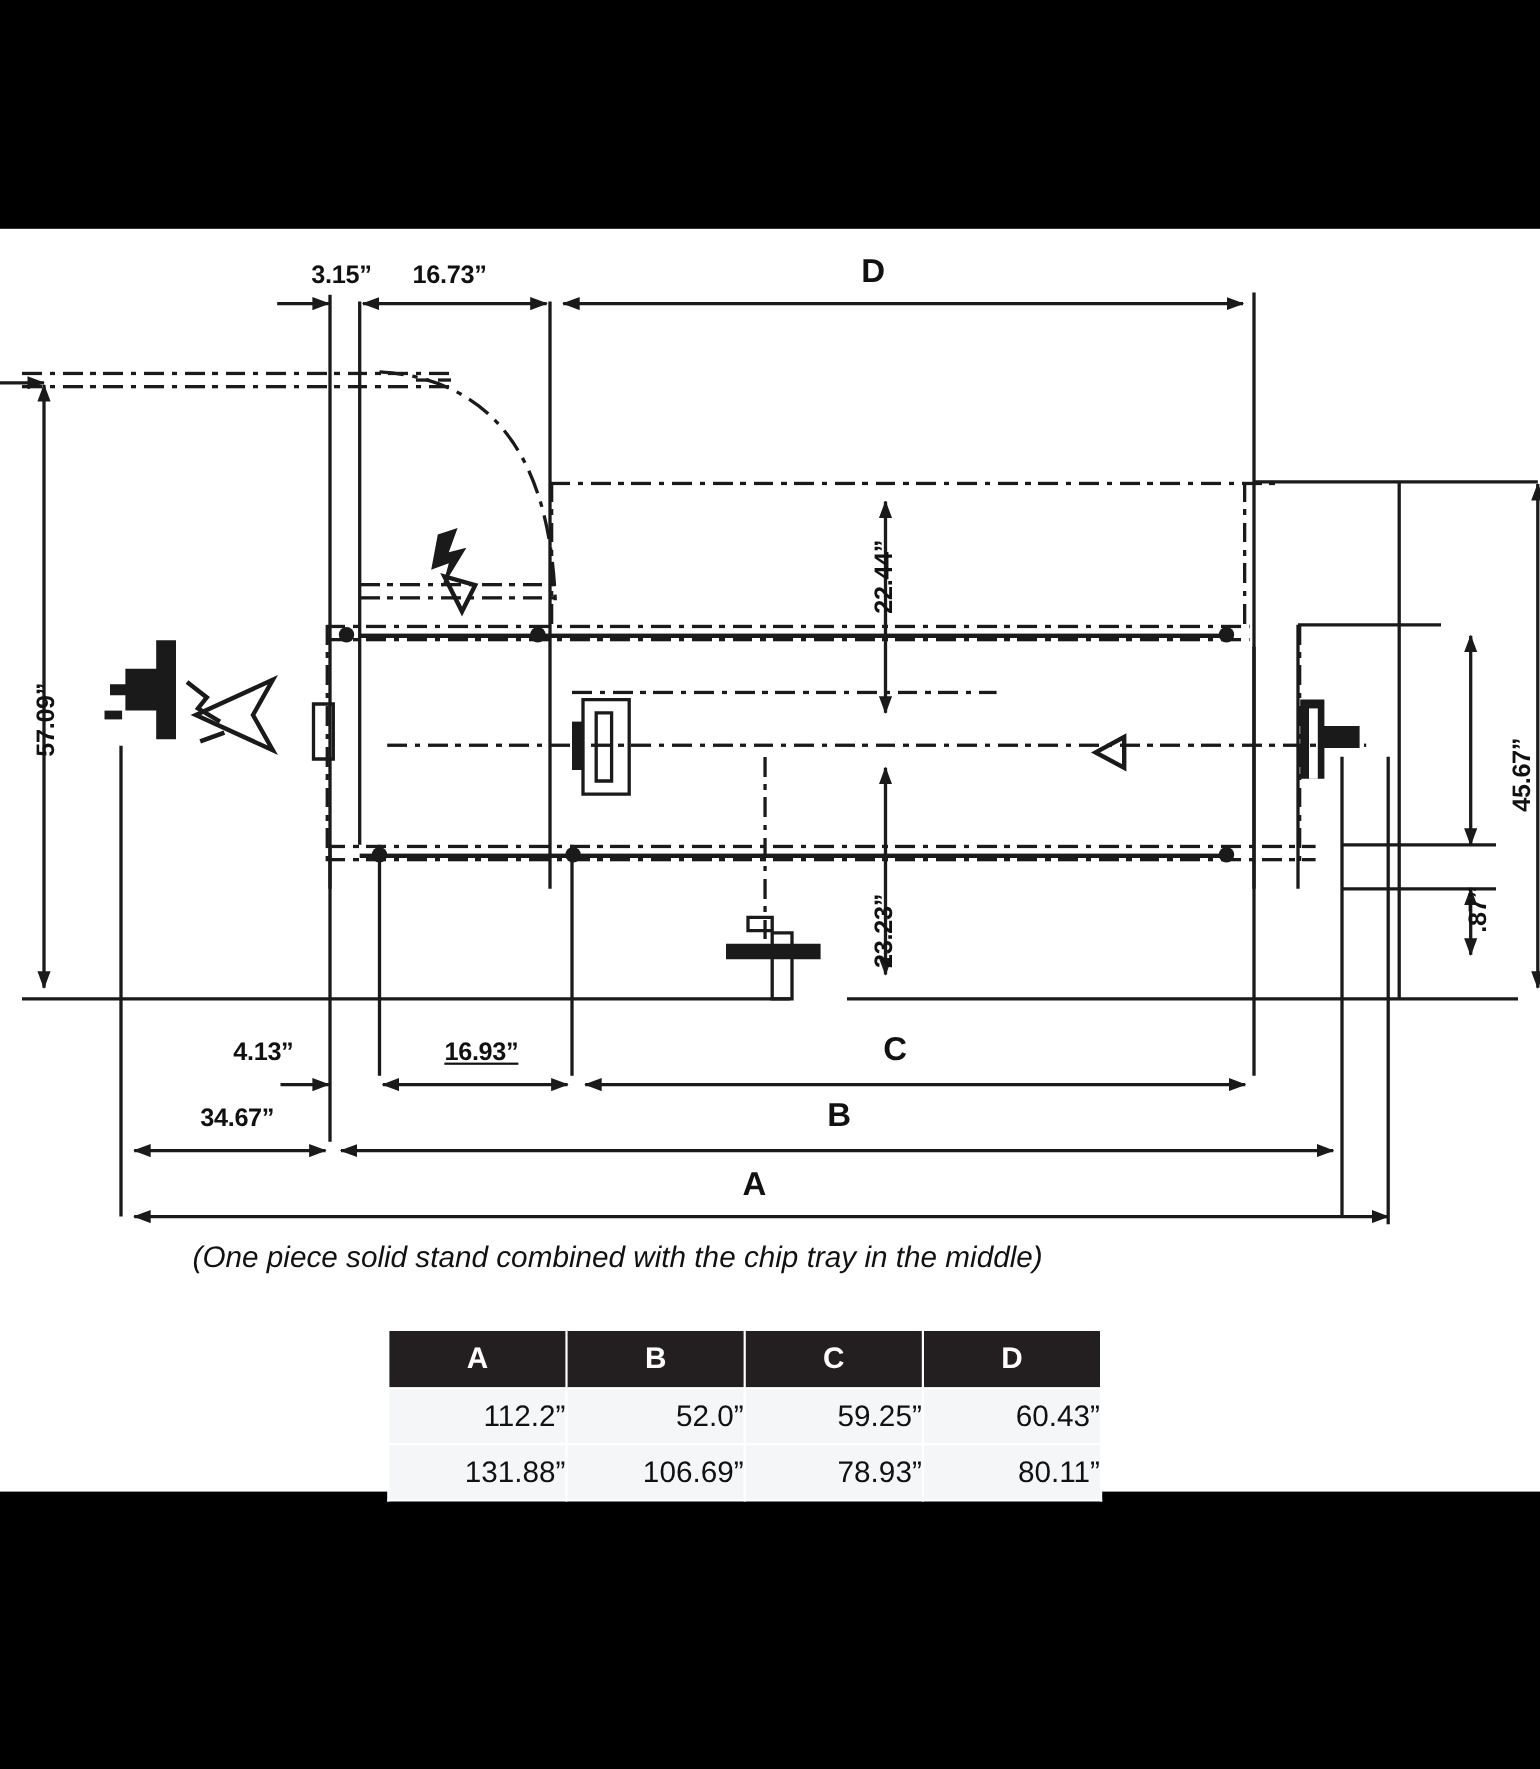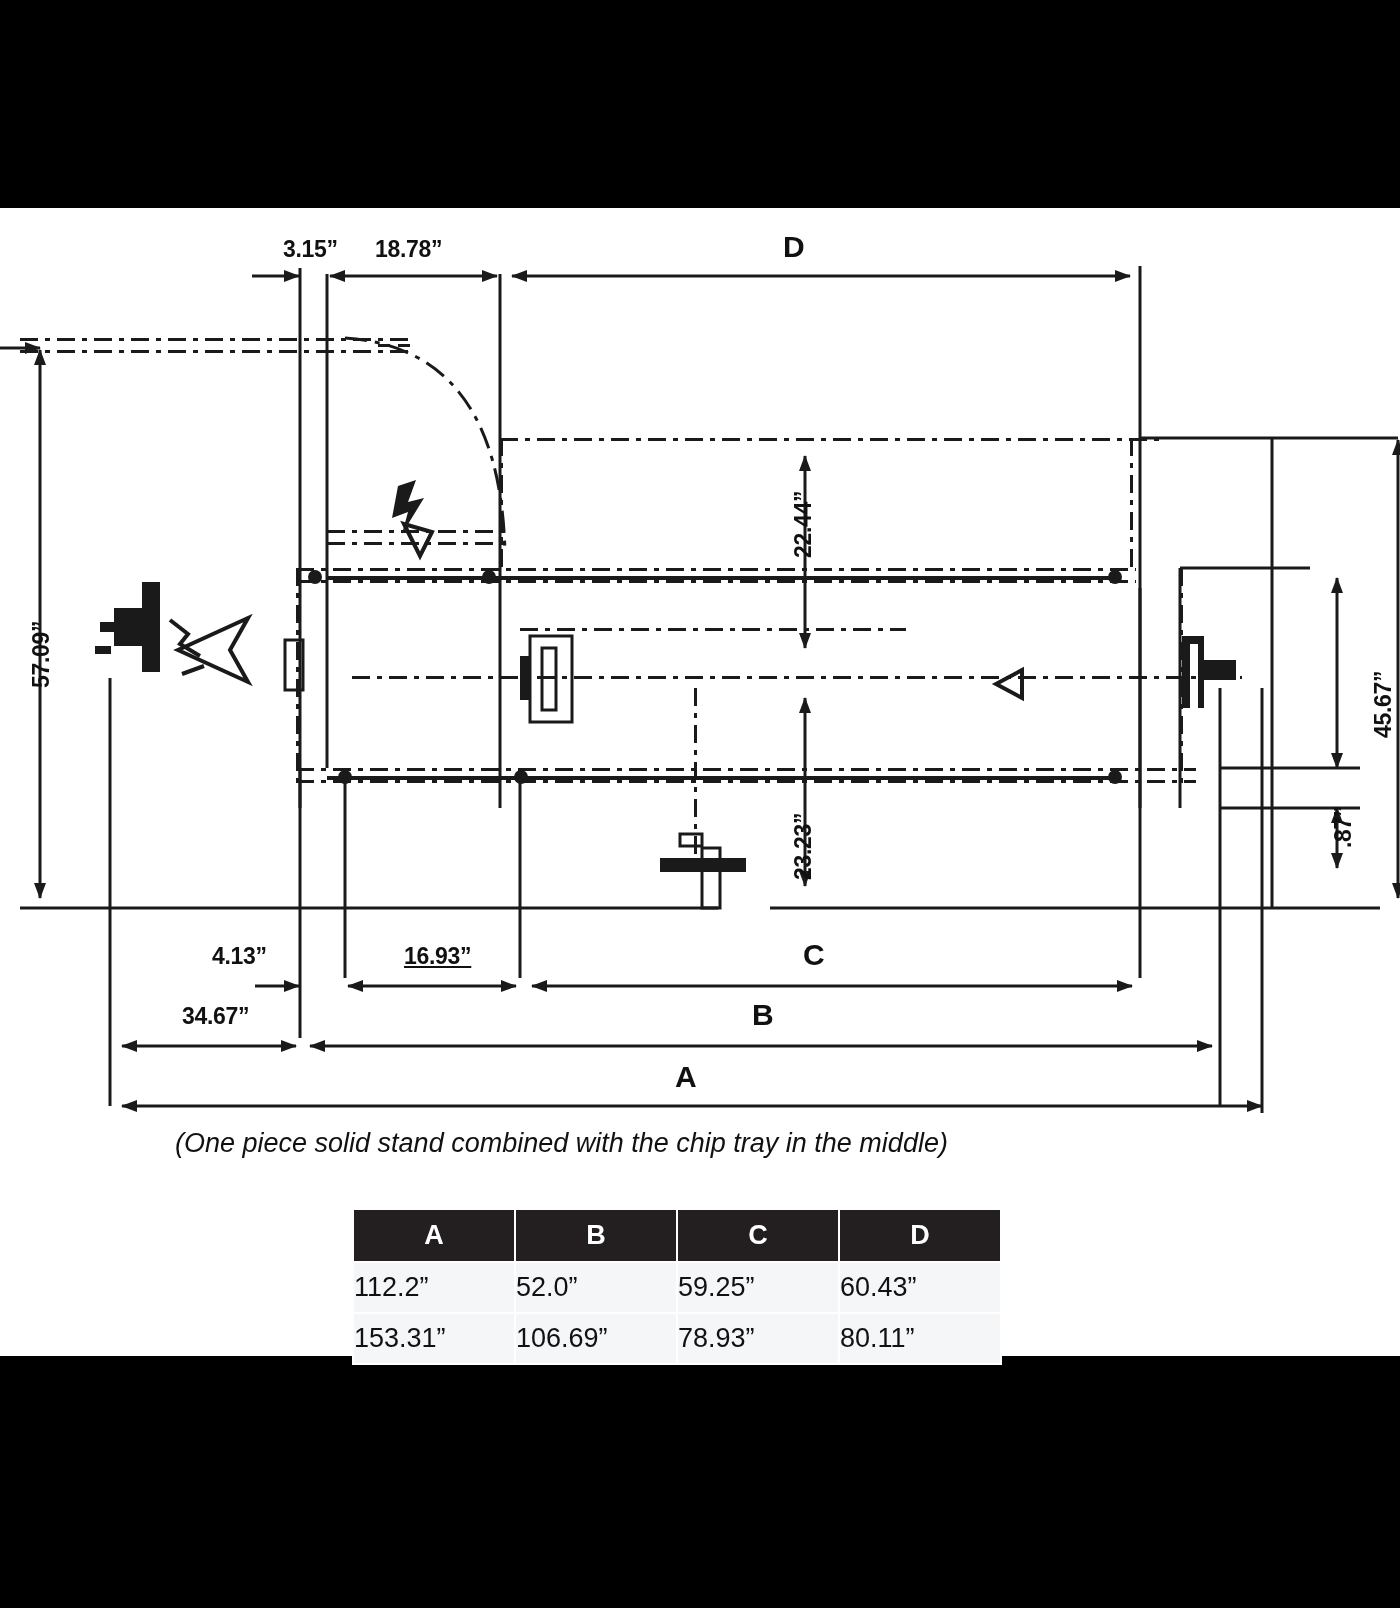--- a/index.html
+++ b/index.html
@@ -95,21 +95,21 @@
     font-weight: bold;
     padding: 10px 0;
     width: 160px;
     border: 2px solid #ffffff;
     text-align: center;
     font-size: 27px;
   }
   table.dims td {
     background: #f4f6f7;
     padding: 9px 0;
-    text-align: left;
+    text-align: right;
     border: 2px solid #ffffff;
     color: #111;
     font-size: 27px;
   }
   svg.overlay {
     position: absolute;
     left: 0;
     top: 0;
     width: 1400px;
     height: 1148px;
@@ -245,21 +245,21 @@
     <div class="ln hline" style="left:327px; top:568px; width:790px; height:4px;"></div>
 
     <div style="position:absolute;left:308px;top:362px;width:14px;height:14px;border-radius:50%;background:#1a1a1a;"></div>
     <div style="position:absolute;left:482px;top:362px;width:14px;height:14px;border-radius:50%;background:#1a1a1a;"></div>
     <div style="position:absolute;left:1108px;top:362px;width:14px;height:14px;border-radius:50%;background:#1a1a1a;"></div>
     <div style="position:absolute;left:338px;top:562px;width:14px;height:14px;border-radius:50%;background:#1a1a1a;"></div>
     <div style="position:absolute;left:514px;top:562px;width:14px;height:14px;border-radius:50%;background:#1a1a1a;"></div>
     <div style="position:absolute;left:1108px;top:562px;width:14px;height:14px;border-radius:50%;background:#1a1a1a;"></div>
 
     <div class="lbl" style="left:283px; top:28px;">3.15”</div>
-    <div class="lbl" style="left:375px; top:28px;">18.78”</div>
+    <div class="lbl" style="left:375px; top:28px;">16.73”</div>
     <div class="lbl big" style="left:783px; top:22px;">D</div>
 
     <div class="lbl vert" style="left:28px; top:480px;">57.09”</div>
     <div class="lbl vert" style="left:790px; top:350px;">22.44”</div>
     <div class="lbl vert" style="left:790px; top:672px;">23.23”</div>
     <div class="lbl vert" style="left:1370px; top:530px;">45.67”</div>
     <div class="lbl vert" style="left:1330px; top:640px;">.87”</div>
 
     <div class="lbl" style="left:212px; top:735px;">4.13”</div>
     <div class="lbl" style="left:404px; top:735px;text-decoration:underline;">16.93”</div>
@@ -280,21 +280,21 @@
         </tr>
       </thead>
       <tbody>
         <tr>
           <td>112.2”</td>
           <td>52.0”</td>
           <td>59.25”</td>
           <td>60.43”</td>
         </tr>
         <tr>
-          <td>153.31”</td>
+          <td>131.88”</td>
           <td>106.69”</td>
           <td>78.93”</td>
           <td>80.11”</td>
         </tr>
       </tbody>
     </table>
 
   </div>
 </div>
 

